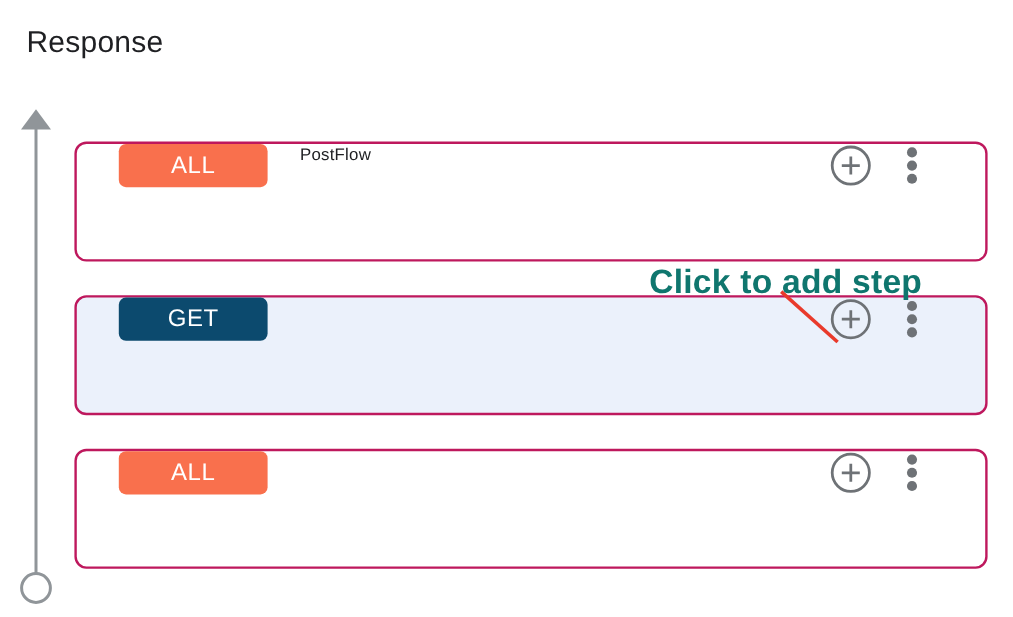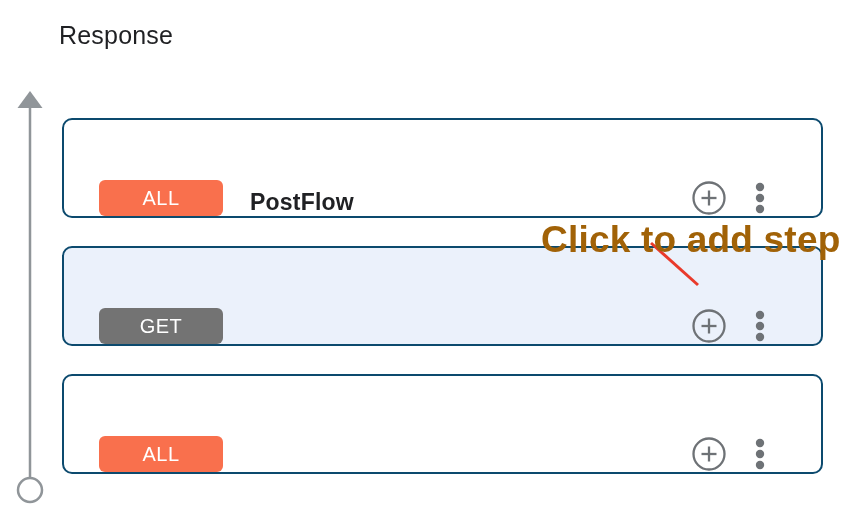--- a/index.html
+++ b/index.html
@@ -10,87 +10,86 @@
     overflow: hidden;
     position: relative;
   }
   .section-title {
     position: absolute;
     left: 22px; top: 21px;
     font-size: 25px;
     font-weight: 400;
     color: #1f2023;
     letter-spacing: 0.2px;
-    margin-left: 37px;
   }
   .rail-svg {
     position: absolute;
     left: 0; top: 0;
     width: 60px; height: 514px;
   }
   .cards {
     position: absolute;
     left: 62px; top: 118px;
     width: 761px;
     display: flex;
     flex-direction: column;
     gap: 28px;
   }
   .card {
     height: 100px;
     background: #ffffff;
-    border: 2px solid #0c4a6e;
+    border: 2px solid #be185d;
     border-radius: 10px;
     display: flex;
-    align-items: flex-end;
+    align-items: flex-start;
     padding: 0 56px 0 35px;
     cursor: pointer;
   }
   .card.highlighted { background: #ebf1fb; }
   .badge {
     width: 124px; height: 36px;
     border-radius: 6px;
     color: #ffffff;
     font-size: 20px;
     font-weight: 400;
     display: flex;
     align-items: center;
     justify-content: center;
     letter-spacing: 0.5px;
     flex: 0 0 auto;
   }
   .badge-all { background: #f9704d; }
-  .badge-get { background: #737373; margin-top: 41px; }
+  .badge-get { background: #0c4a6e; }
   .card-title {
     margin-left: 27px;
-    font-size: 23px;
-    font-weight: 700;
+    font-size: 14px;
+    font-weight: 400;
     color: #202124;
     letter-spacing: 0.2px;
   }
   .card-actions {
     margin-left: auto;
     display: flex;
     align-items: center;
     gap: 28px;
   }
   .icon-btn {
     background: none;
     border: none;
     padding: 0;
     cursor: pointer;
     display: flex;
     align-items: center;
   }
   .annotation-label {
     position: absolute;
     left: 541px; top: 219px;
-    font-size: 37px;
+    font-size: 28px;
     font-weight: 700;
-    color: #a16207;
+    color: #0f766e;
     white-space: nowrap;
     letter-spacing: 0.2px;
     z-index: 5;
   }
   .annotation-line-svg {
     position: absolute;
     left: 0; top: 0;
     width: 844px; height: 514px;
     pointer-events: none;
     z-index: 4;

